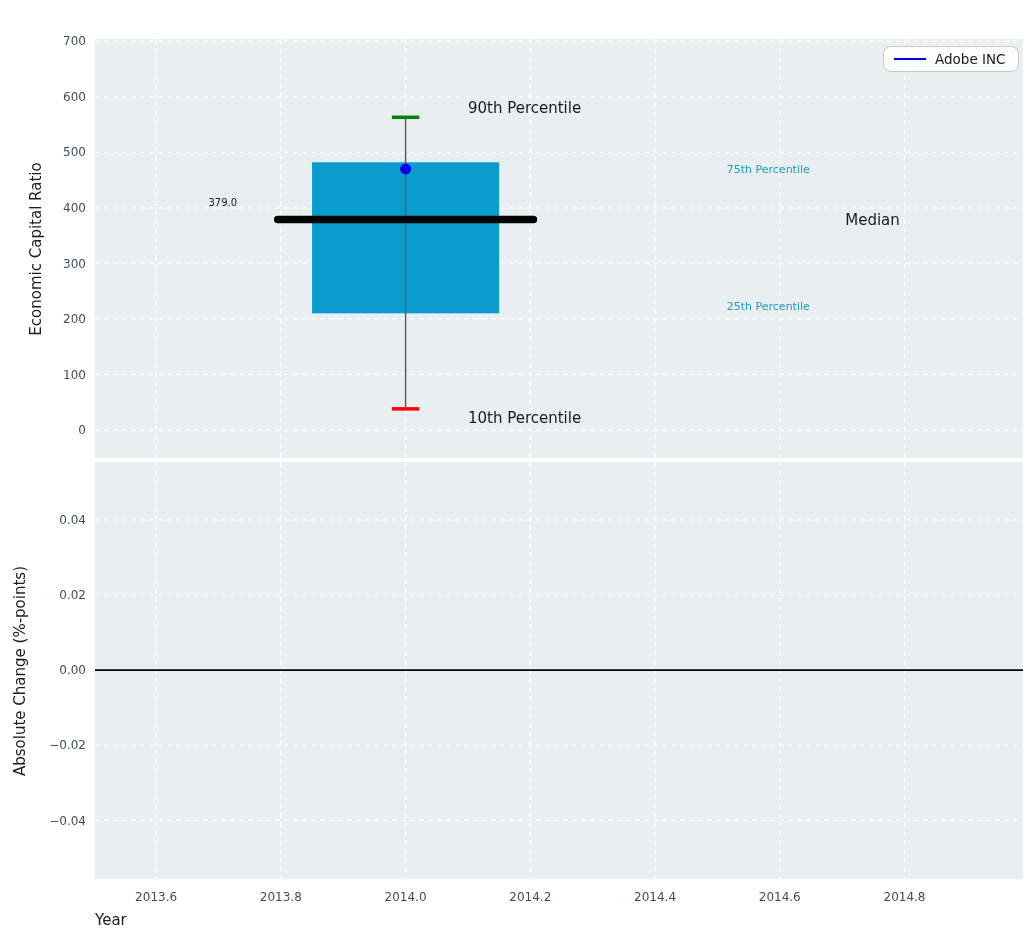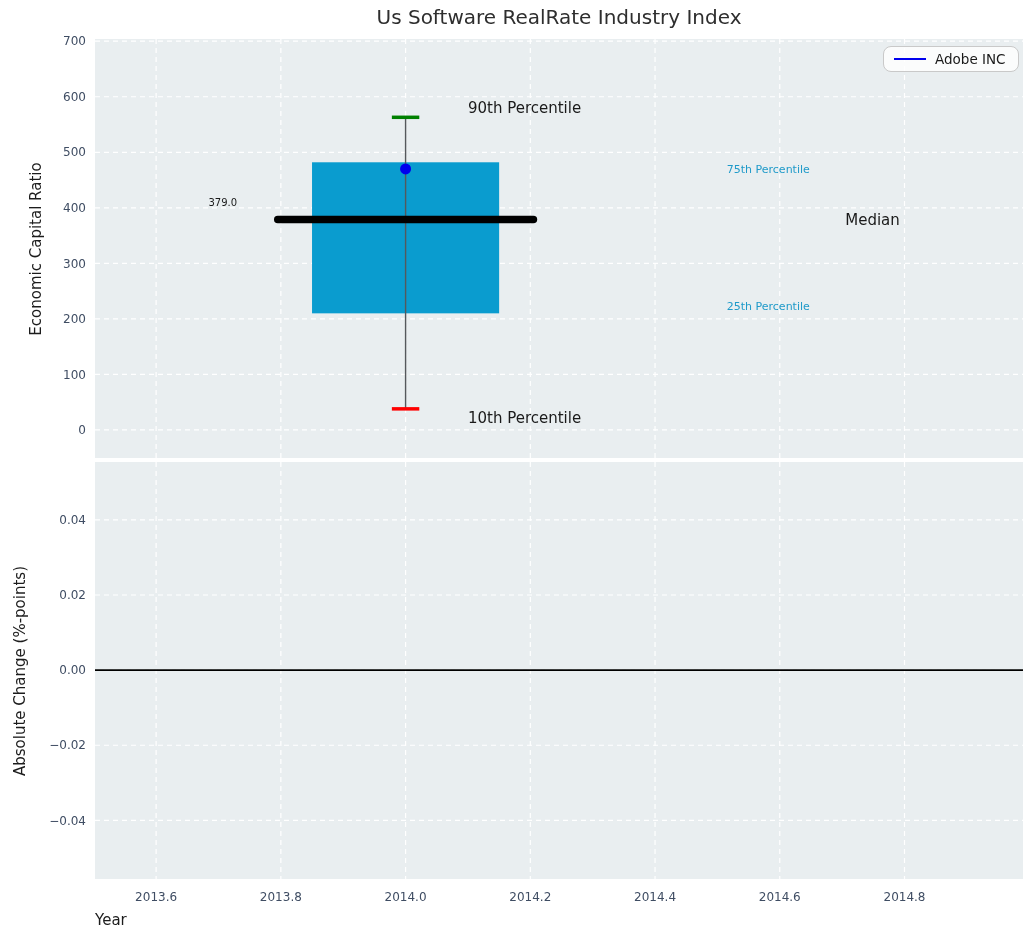--- a/index.html
+++ b/index.html
@@ -25,21 +25,20 @@
     border:1px solid #c9c9c9;border-radius:8px;background:rgba(255,255,255,0.8);
     font-size:13.5px;color:#1a1a1a;
   }
   .legend-line{display:inline-block;width:32px;height:0;border-top:2px solid #0000ee;}
   svg text{font-family:"DejaVu Sans","Liberation Sans",sans-serif;}
 </style>
 </head>
 <body>
 
 <div class="figure">
-  <div class="chart-title">Us Software RealRate Industry Index</div>
 
   <svg id="chart-svg" width="1034" height="942">
       <rect x="95" y="39" width="928" height="419" fill="#e9eef0"></rect>
       <line x1="156.11827956986292" x2="156.11827956986292" y1="39" y2="458" stroke="#ffffff" stroke-width="1.2" stroke-dasharray="5 4"></line>
       <line x1="280.8494623655855" x2="280.8494623655855" y1="39" y2="458" stroke="#ffffff" stroke-width="1.2" stroke-dasharray="5 4"></line>
       <line x1="405.58064516130804" x2="405.58064516130804" y1="39" y2="458" stroke="#ffffff" stroke-width="1.2" stroke-dasharray="5 4"></line>
       <line x1="530.3118279570306" x2="530.3118279570306" y1="39" y2="458" stroke="#ffffff" stroke-width="1.2" stroke-dasharray="5 4"></line>
       <line x1="655.0430107527532" x2="655.0430107527532" y1="39" y2="458" stroke="#ffffff" stroke-width="1.2" stroke-dasharray="5 4"></line>
       <line x1="779.7741935483339" x2="779.7741935483339" y1="39" y2="458" stroke="#ffffff" stroke-width="1.2" stroke-dasharray="5 4"></line>
       <line x1="904.5053763440565" x2="904.5053763440565" y1="39" y2="458" stroke="#ffffff" stroke-width="1.2" stroke-dasharray="5 4"></line>

